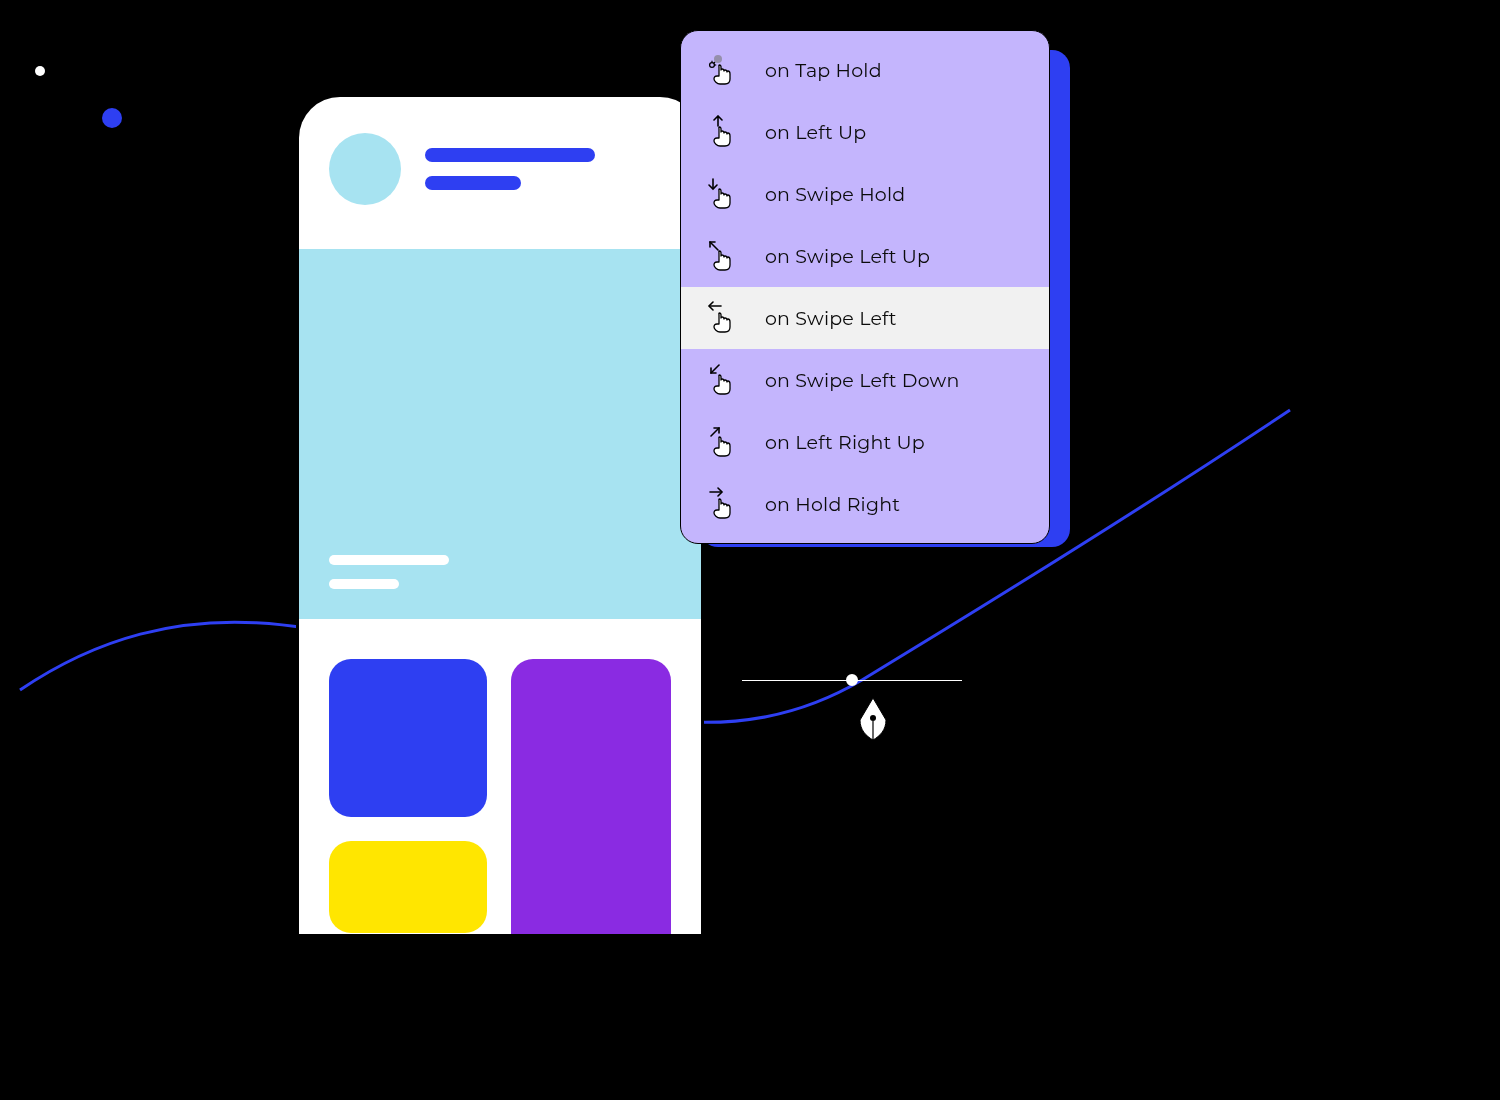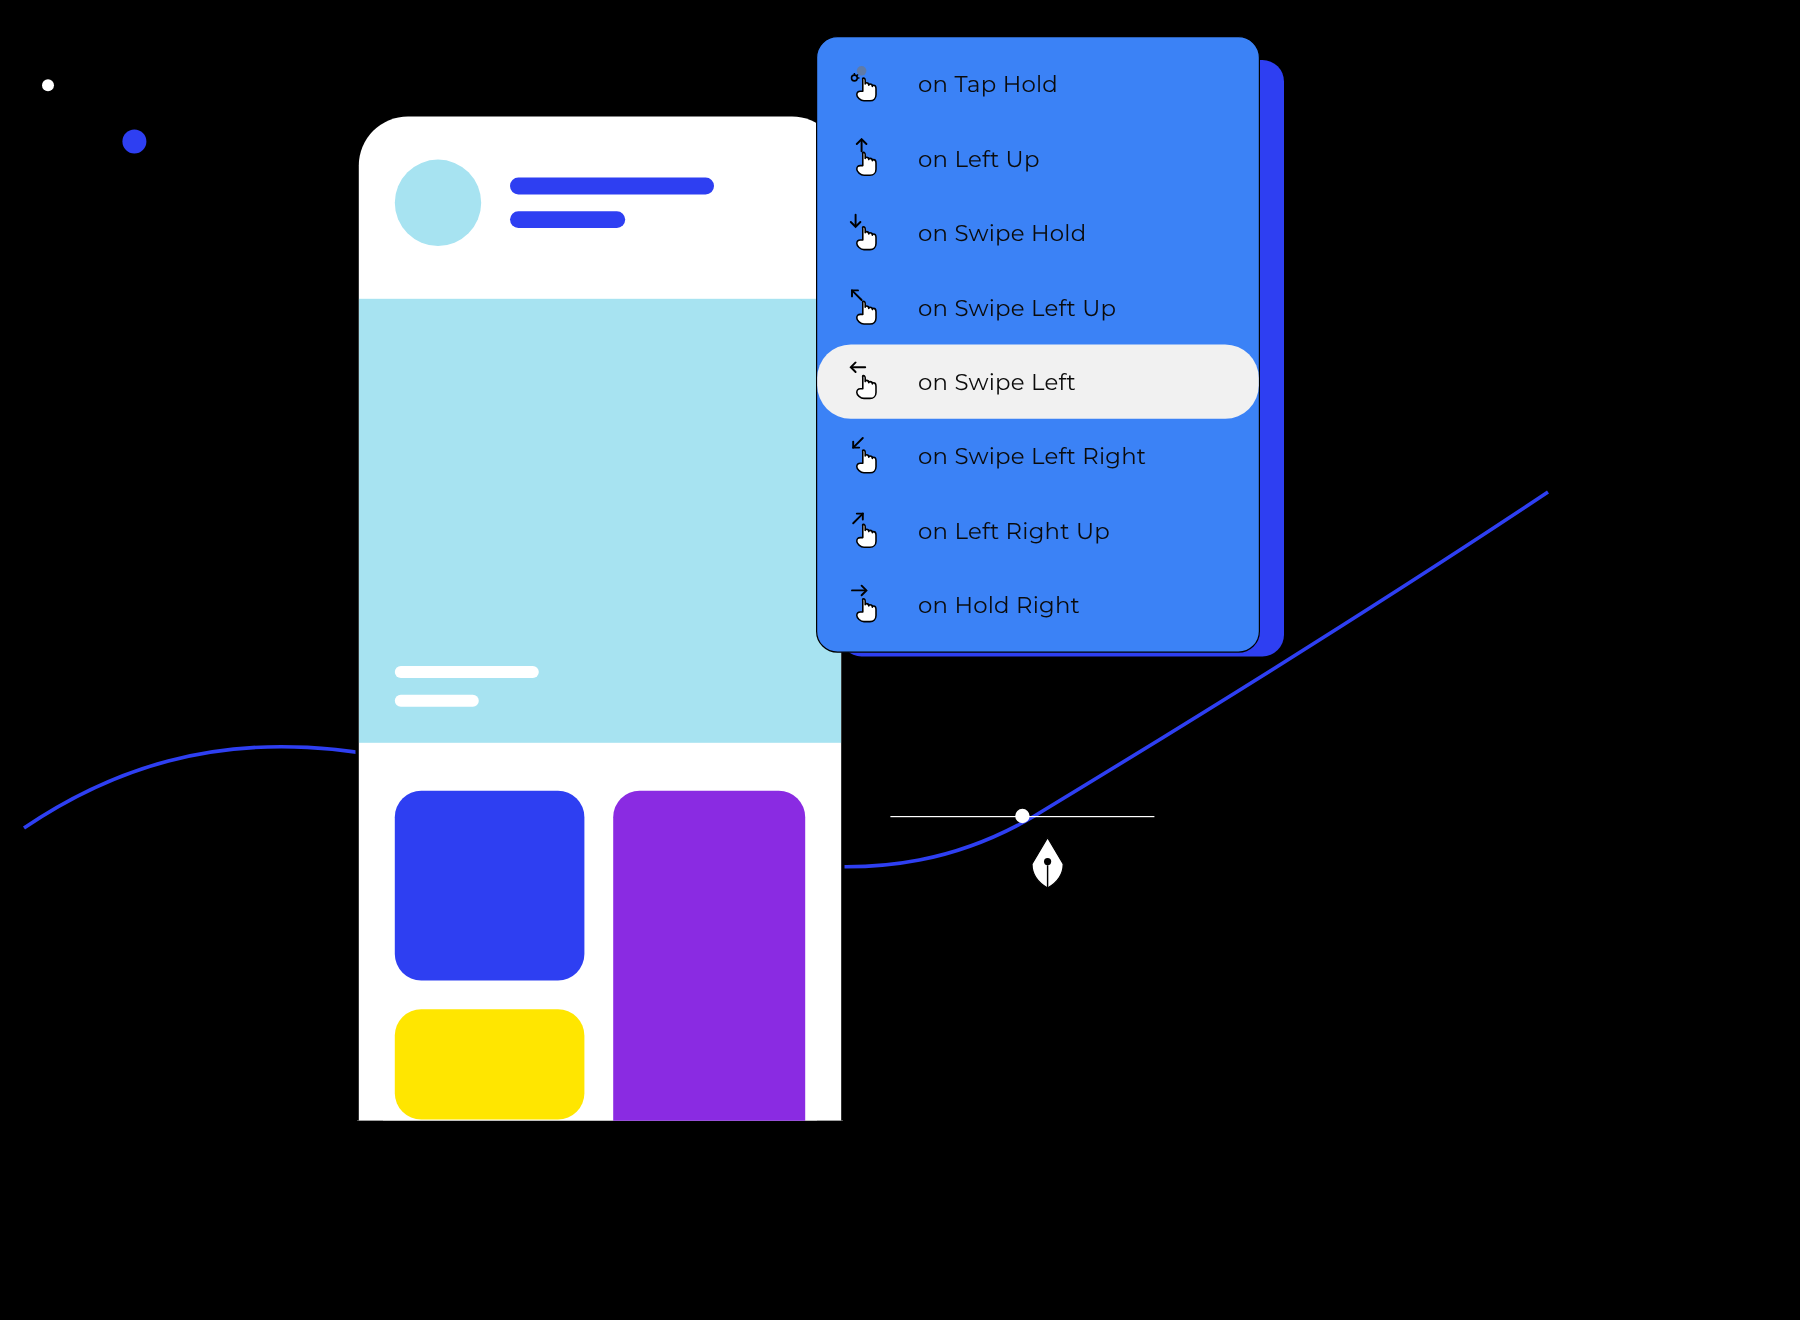--- a/index.html
+++ b/index.html
@@ -114,36 +114,36 @@
     height: 497px;
     background: #2E3FF2;
     border-radius: 18px;
     z-index: 7;
   }
   .menu {
     position: absolute;
     left: 680px;
     top: 30px;
     width: 370px;
-    background: #3b82f6;
+    background: #c4b5fd;
     border: 1.5px solid #000;
     border-radius: 18px;
     z-index: 8;
     padding: 8px 0;
   }
   .menu-item {
     display:flex;
     align-items:center;
     gap: 28px;
     padding: 14px 26px;
     font-size: 19px;
     color: #0b0b0b;
     cursor: pointer;
   }
-  .menu-item.hover { background: #f1f1f1; border-radius: 28px; }
+  .menu-item.hover { background: #f1f1f1; }
   .menu-item .icon-slot { width: 30px; display:flex; justify-content:center; }
   .menu-item .label { letter-spacing: 0.2px; }
 
 </style>
 </head>
 <body>
 
 <div class="dot dot-white-small"></div>
 <div class="dot dot-blue"></div>
 
@@ -266,21 +266,21 @@
         <svg width="30" height="34" viewBox="0 0 30 34">
           <g stroke="#000" stroke-width="1.6" fill="none" stroke-linecap="round">
             <line x1="12" y1="2" x2="4" y2="10"></line>
             <polyline points="4,5 4,10 9,10"></polyline>
           </g>
     <g transform="translate(6,12)">
       <path d="M6 2 v9 h-2 c-2 0 -3 1 -3 3 c0 2 3 5 6 5 h5 c3 0 5 -2 5 -5 v-5 c0 -2 -1 -3 -2 -3 c-0.5 0 -1 0.2 -1 1 c0 -1.2 -1 -2 -2 -2 c-0.5 0 -1 0.2 -1 1 c0 -1.2 -1 -2 -2 -2 c-0.5 0 -1 0.2 -1 1 v-3 c0 -1 -0.5 -2 -1.5 -2 S6 1 6 2 Z" fill="#fff" stroke="#000" stroke-width="1.3" stroke-linejoin="round"></path>
     </g>
         </svg>
       </span>
-      <span class="label">on Swipe Left Right</span>
+      <span class="label">on Swipe Left Down</span>
     </div>
     <div class="menu-item">
       <span class="icon-slot">
         <svg width="30" height="34" viewBox="0 0 30 34">
           <g stroke="#000" stroke-width="1.6" fill="none" stroke-linecap="round">
             <line x1="4" y1="11" x2="12" y2="3"></line>
             <polyline points="7,3 12,3 12,8"></polyline>
           </g>
     <g transform="translate(6,12)">
       <path d="M6 2 v9 h-2 c-2 0 -3 1 -3 3 c0 2 3 5 6 5 h5 c3 0 5 -2 5 -5 v-5 c0 -2 -1 -3 -2 -3 c-0.5 0 -1 0.2 -1 1 c0 -1.2 -1 -2 -2 -2 c-0.5 0 -1 0.2 -1 1 c0 -1.2 -1 -2 -2 -2 c-0.5 0 -1 0.2 -1 1 v-3 c0 -1 -0.5 -2 -1.5 -2 S6 1 6 2 Z" fill="#fff" stroke="#000" stroke-width="1.3" stroke-linejoin="round"></path>

